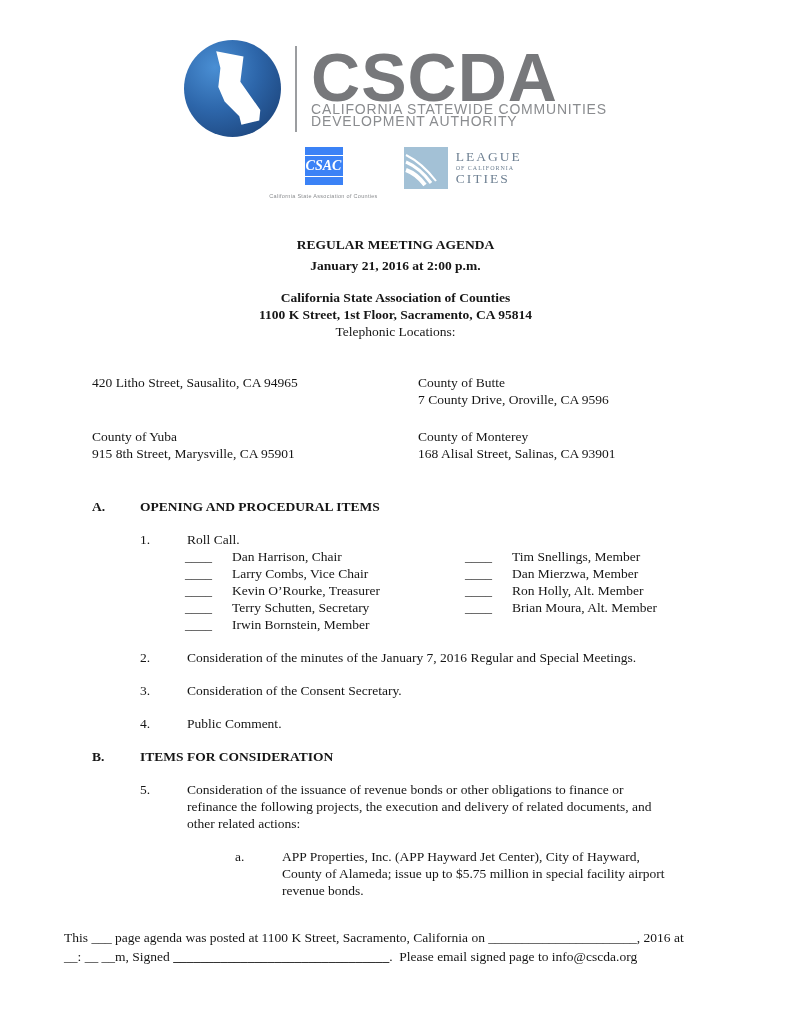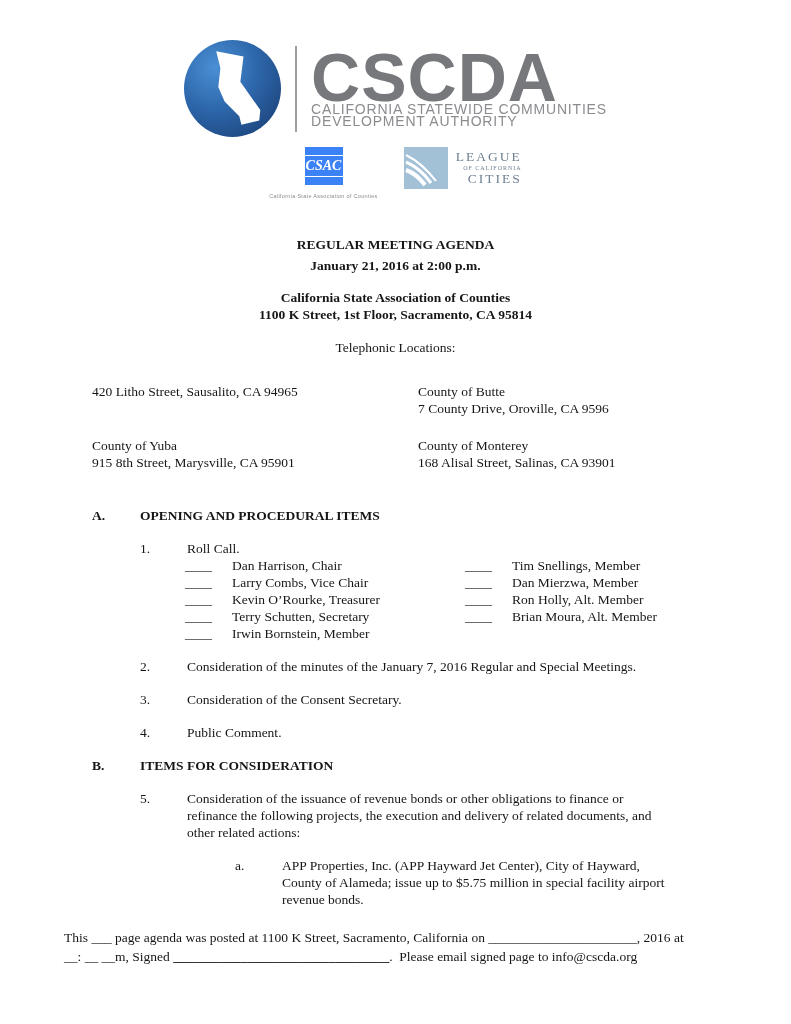--- a/index.html
+++ b/index.html
@@ -46,36 +46,36 @@
   }
   .csac-inner {
     border: 1px solid #ffffff; padding: 2px 3px;
     font-family: "Liberation Serif", serif; font-style: italic; font-weight: 700;
     font-size: 14px; color: #ffffff; line-height: 16px;
   }
   .csac-caption {
     margin-top: 3px; font-family: "Liberation Sans", sans-serif;
     font-size: 5.5px; color: #8a8c8f; white-space: nowrap; letter-spacing: 0.3px;
   }
-  .league { display: flex; align-items: center; gap: 8px; text-align: right; }
+  .league { display: flex; align-items: center; gap: 8px; }
   .league-box { width: 44px; height: 42px; background: #a3c1d6; }
   .league-text { font-family: "Liberation Serif", serif; color: #6f8193; }
   .league-line1, .league-line3 { font-size: 13.5px; line-height: 14px; letter-spacing: 2px; }
   .league-line2 { font-size: 6px; line-height: 8px; letter-spacing: 1px; }
 
   
   .title-block { text-align: center; }
   .doc-title { margin-top: 31px; font-weight: 700; }
   .doc-datetime { margin-top: 4px; font-weight: 700; }
   .venue { margin-top: 15px; font-weight: 700; }
-  .telephonic { margin-top: 16px; }
+  .telephonic { }
 
   
   .locations {
-    margin: 27px 56px 0 92px;
+    margin: 34px 56px 0 92px;
     display: grid; grid-template-columns: 326px auto; row-gap: 20px;
   }
 
   
   .section-head { display: flex; margin-left: 92px; font-weight: 700; }
   .section-head .sec-letter { width: 48px; }
   .section-a { margin-top: 36px; }
   .section-b { margin-top: 16px; }
   .item { display: flex; margin-left: 140px; margin-top: 16px; }
   .item-num { width: 47px; flex: none; }

